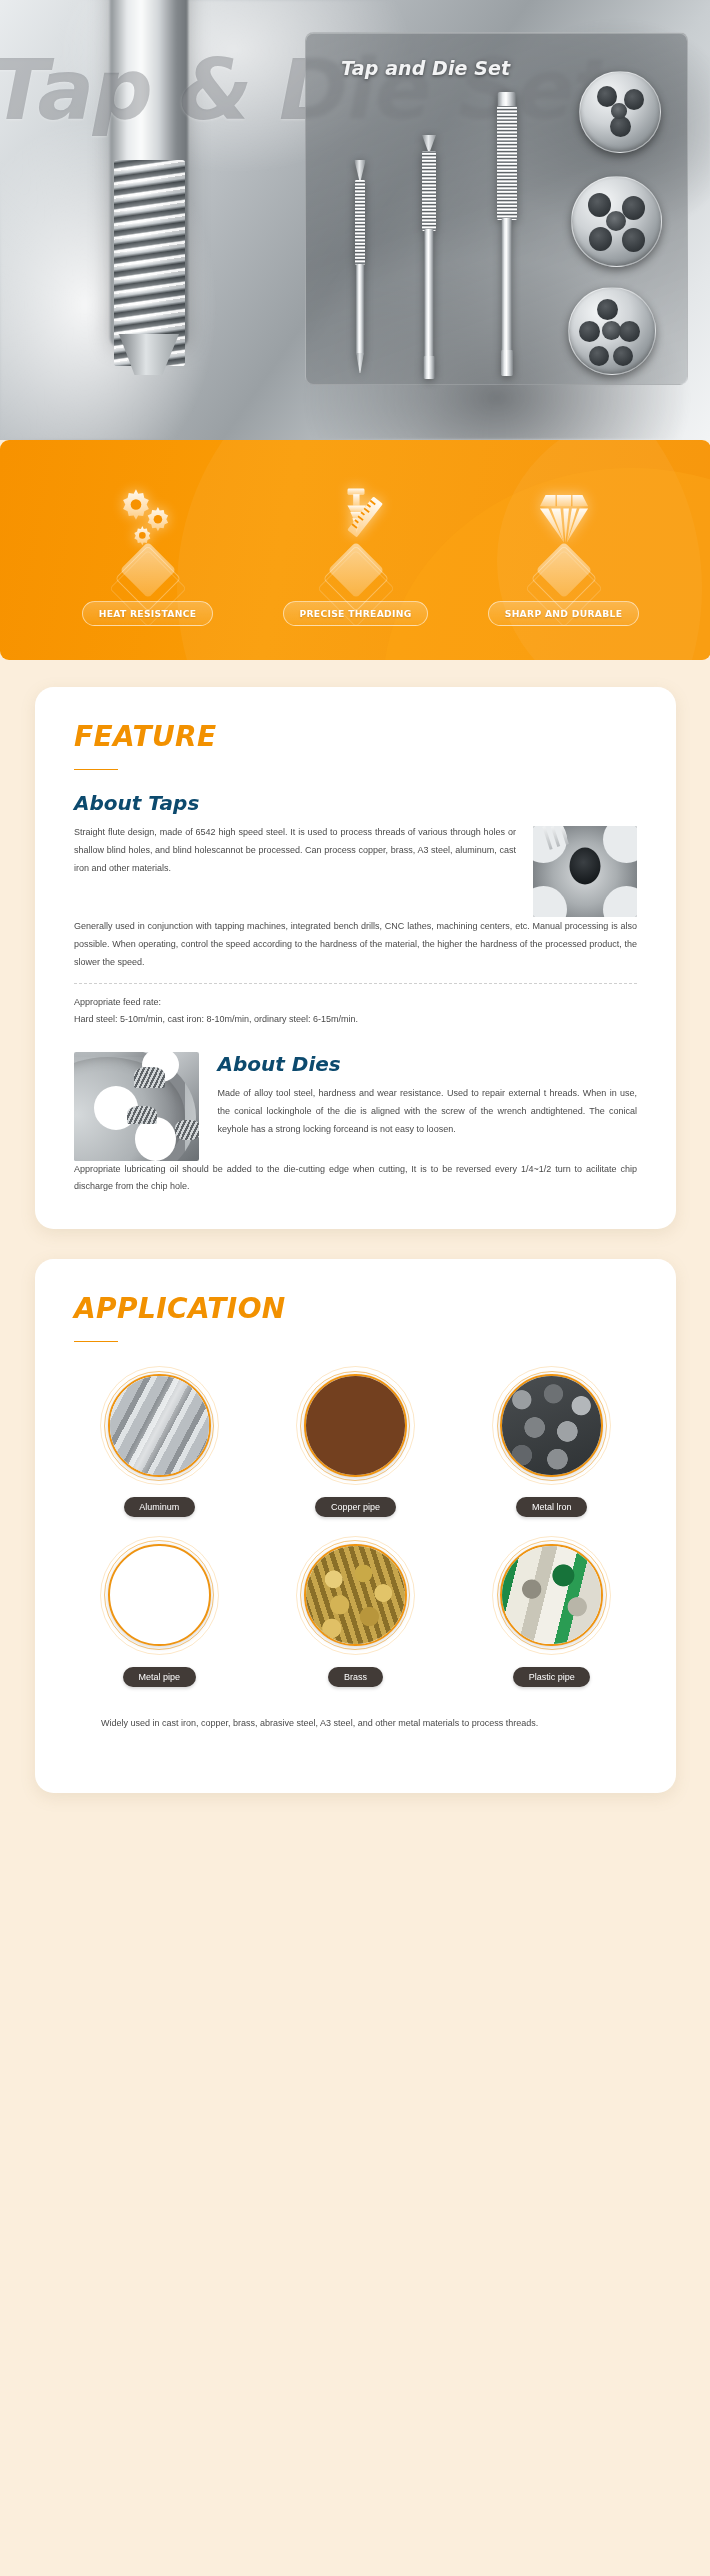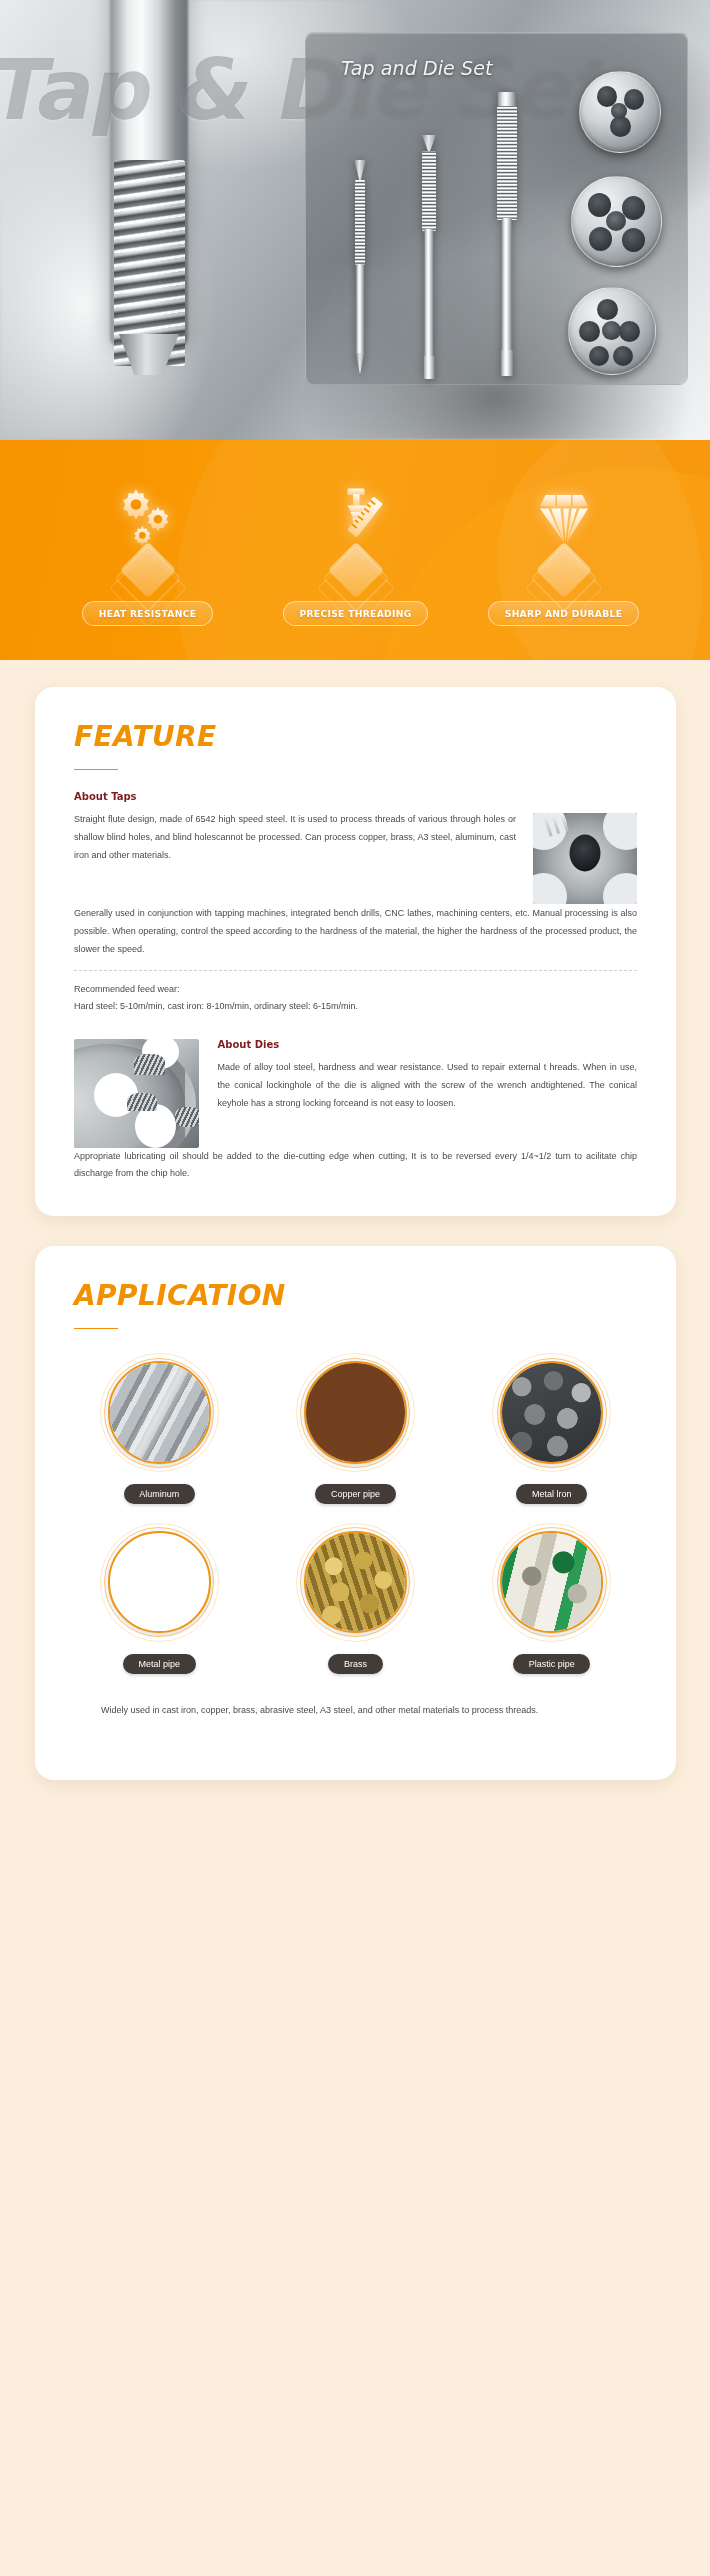--- a/index.html
+++ b/index.html
@@ -64,21 +64,21 @@
     position: absolute; left: 305px; top: 32px; width: 383px; height: 353px;
     background: linear-gradient(160deg, rgba(118,123,127,.62) 0%, rgba(95,100,104,.55) 48%, rgba(150,155,158,.45) 100%);
     border-radius: 8.5px;
     border: 0.7px solid rgba(255,255,255,.22);
     backdrop-filter: blur(2.1px);
     box-shadow: inset 0 0.7px 0 rgba(255,255,255,.30);
   }
   .hero-title {
     position: absolute; left: 341px; top: 57px;
     font-family: "DejaVu Sans", sans-serif;
-    font-style: italic; font-weight: 400; font-size: 19px;
+    font-style: italic; font-weight: 700; font-size: 19px;
     color: #f2f3f4; letter-spacing: 0.1px;
     text-shadow: 0 1.4px 3.5px rgba(0,0,0,.55);
   }
   .tap-item { position: absolute; filter: drop-shadow(0 2.1px 4.3px rgba(0,0,0,.35)); }
   .tap-shank {
     position: absolute; left: 50%; transform: translateX(-50%);
     background: linear-gradient(90deg,#8e9397 0%,#e9ecee 28%,#ffffff 46%,#cfd3d6 68%,#7d8286 100%);
     border-radius: 1.4px;
   }
   .tap-thread {
@@ -102,20 +102,21 @@
   }
   .die-hole { position: absolute; border-radius: 50%;
     background: radial-gradient(circle at 40% 35%, #585d61 0%, #3a3f43 55%, #24282b 100%); }
   .die-center { position: absolute; border-radius: 50%;
     background: radial-gradient(circle at 42% 38%, #6e7377 0%, #44494d 60%, #2c3033 100%); }
 
   
   .band {
     position: relative; width: 711px; height: 220px; overflow: hidden;
     background: linear-gradient(100deg,#f79200 0%,#fa9c05 40%,#f79200 100%);
+    border-radius: 9px;
   }
   .band-swoosh-a {
     position: absolute; left: 177px; top: -114px; width: 525px; height: 525px;
     border-radius: 50%;
     background: rgba(255,255,255,.055);
   }
   .band-swoosh-b {
     position: absolute; left: 383px; top: 28px; width: 497px; height: 440px;
     border-radius: 50%;
     background: rgba(255,168,20,.30);
@@ -169,22 +170,22 @@
     padding: 33px 39px 34px;
   }
   .sec-title {
     font-family: "DejaVu Sans", sans-serif;
     font-style: italic; font-weight: 700;
     color: #F29100; font-size: 28px; letter-spacing: 0.4px;
   }
   .sec-rule { width: 44px; height: 1.4px; background: #F29100; margin: 15.6px 0 21px; }
   .sub-title {
     font-family: "DejaVu Sans", sans-serif;
-    font-weight: 700;
-    color: #7f1d1d; font-size: 10px; margin-bottom: 8.5px;
+    font-style: italic; font-weight: 700;
+    color: #0c4a6e; font-size: 20px; margin-bottom: 8.5px;
   }
   p.body {
     font-size: 9px; line-height: 2.0; color: #4a4a4a;
     text-align: justify; font-family: "Liberation Sans", sans-serif;
   }
   p.body + p.body { margin-top: 12.8px; }
   .dashed { border: 0; border-top: 0.7px dashed #cfcfcf; margin: 11.4px 0 10px; }
 
   .taps-row { display: flex; gap: 17px; align-items: flex-start; }
   .taps-text { flex: 1; }
@@ -515,21 +516,21 @@
           <div class="flute" style="left:21px; top:0; width:2.8px; height:21px; transform:rotate(-18deg);"></div>
           <div class="flute" style="left:30px; top:0; width:2.8px; height:18.5px; transform:rotate(-18deg);"></div>
           <div class="bore"></div>
         </div>
       </div>
 
       <p class="body">Generally used in conjunction with tapping machines, integrated bench drills, CNC lathes, machining centers, etc. Manual processing is also possible. When operating, control the speed according to the hardness of the material, the higher the hardness of the processed product, the slower the speed.</p>
 
       <hr class="dashed">
 
-      <p class="body" style="line-height:1.9;">Recommended feed wear:</p>
+      <p class="body" style="line-height:1.9;">Appropriate feed rate:</p>
       <p class="body" style="line-height:1.9; margin-top:0;">Hard steel: 5-10m/min, cast iron: 8-10m/min, ordinary steel: 6-15m/min.</p>
 
       <div class="dies-row" style="margin-top:24px;">
         <div class="die-photo">
           <div class="arc"></div>
           <div class="cut" style="left:20px; top:34px; width:44px; height:44px;"></div>
           <div class="cut" style="left:61px; top:65px; width:41px; height:44px;"></div>
           <div class="cut" style="left:68px; top:-4.3px; width:37px; height:34px;"></div>
           <div class="tooth" style="left:60px; top:15.6px; width:31px; height:21px; border-radius:40% 40% 10% 10%;"></div>
           <div class="tooth" style="left:53px; top:54px; width:30px; height:18.5px; border-radius:40% 40% 10% 10%;"></div>

